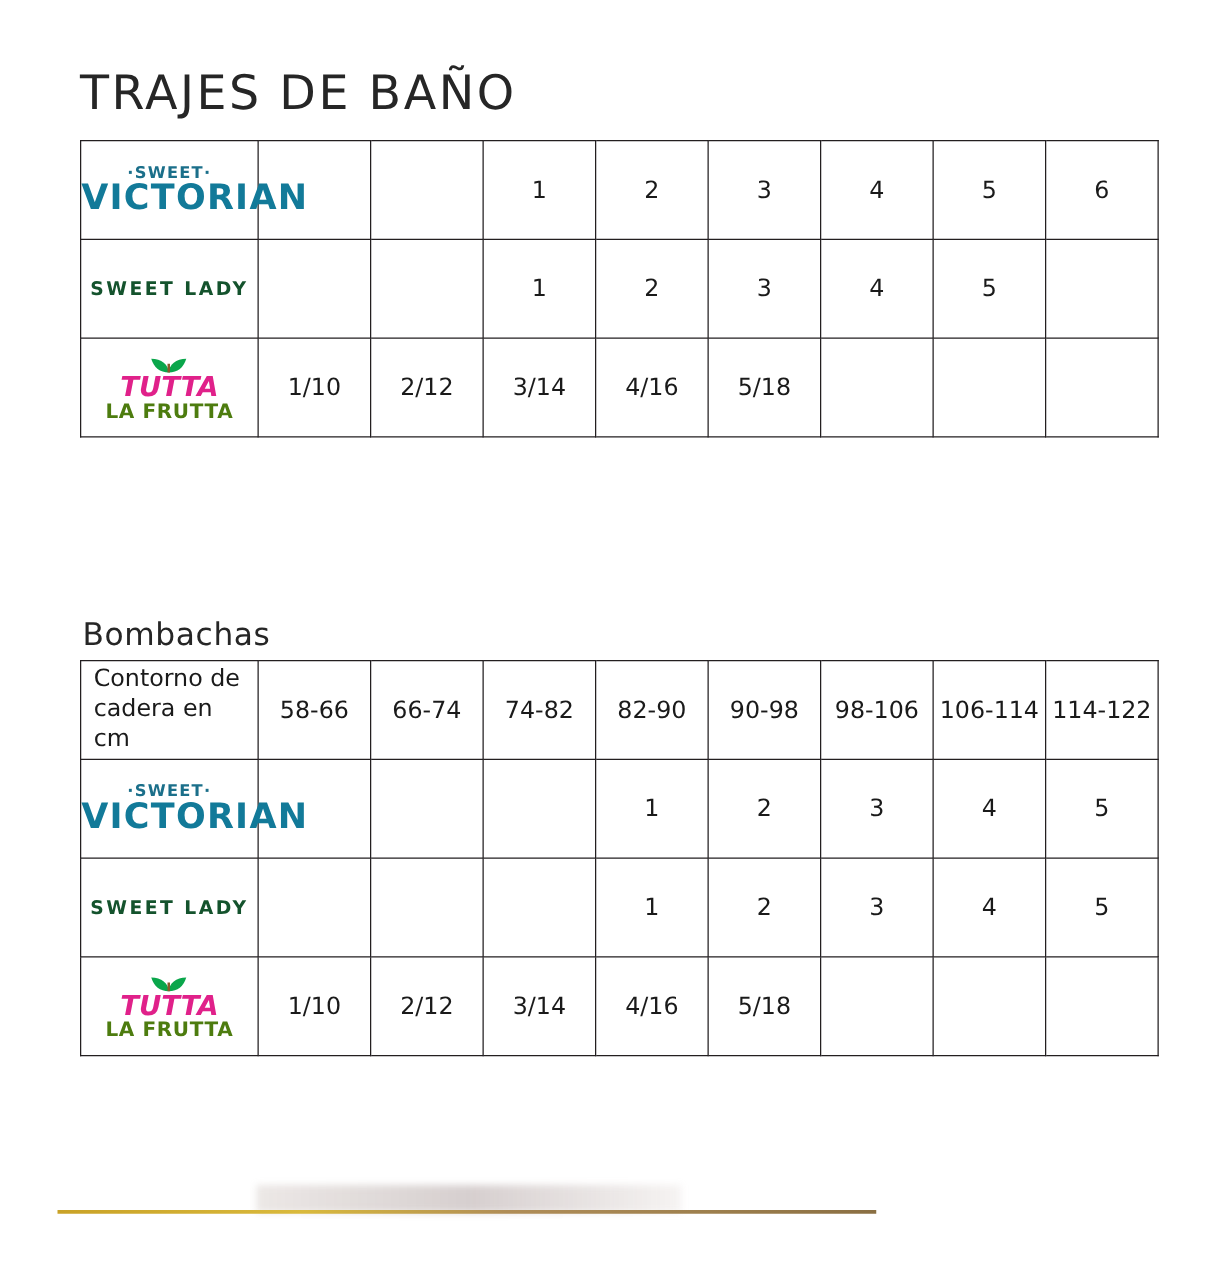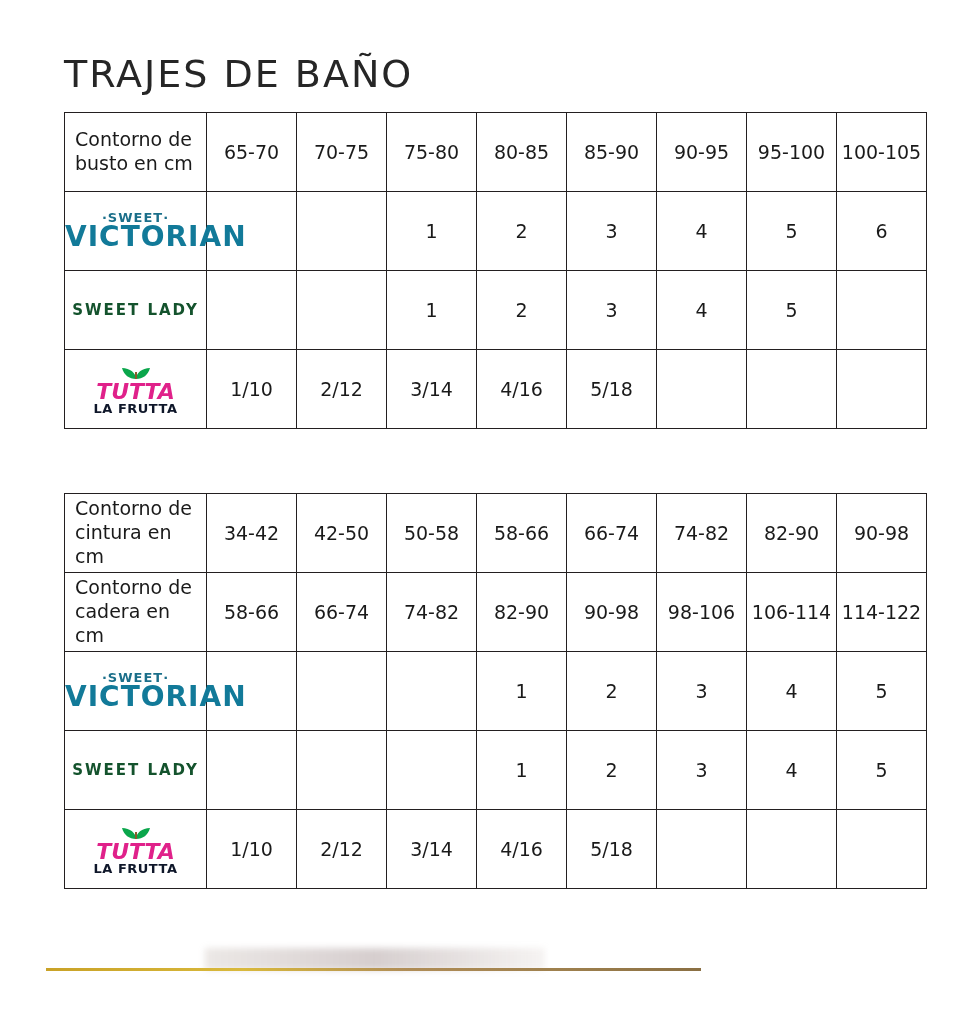--- a/index.html
+++ b/index.html
@@ -118,23 +118,23 @@
   .logo-tf .tutta {
     display: block;
     font-size: 22px;
     font-weight: 700;
     color: #e0218a;
     letter-spacing: 0px;
     font-style: italic;
   }
   .logo-tf .frutta {
     display: block;
-    font-size: 13px;
-    font-weight: 700;
-    color: #0f172a;
+    font-size: 16px;
+    font-weight: 700;
+    color: #4d7c0f;
     letter-spacing: 0.5px;
     margin-top: -1px;
   }
 
   .footer-rule {
     position: absolute;
     left: 46px;
     top: 968px;
     width: 655px;
     height: 3px;
@@ -164,31 +164,20 @@
         <col class="col-val">
           <col class="col-val">
           <col class="col-val">
           <col class="col-val">
         <col class="col-val">
           <col class="col-val">
           <col class="col-val">
           <col class="col-val">
       </colgroup>
       <tbody>
-        <tr>
-          <td class="rowhead">Contorno de busto en cm</td>
-          <td>65-70</td>
-          <td>70-75</td>
-          <td>75-80</td>
-          <td>80-85</td>
-          <td>85-90</td>
-          <td>90-95</td>
-          <td>95-100</td>
-          <td>100-105</td>
-        </tr>
 
         <tr>
           <td class="brand-cell">
             <div class="logo-sv">
               <span class="top">·SWEET·</span>
               <span class="bottom">VICTORIAN</span>
             </div>
           </td>
           <td></td>
           <td></td>
@@ -235,44 +224,34 @@
           <td>5/18</td>
           <td></td>
           <td></td>
           <td></td>
         </tr>
       </tbody>
     </table>
   </div>
 
   <div class="block" id="block-bombachas">
+    <div class="section-label">Bombachas</div>
     <table class="sizes">
       <colgroup>
         <col class="col-head">
         <col class="col-val">
           <col class="col-val">
           <col class="col-val">
           <col class="col-val">
         <col class="col-val">
           <col class="col-val">
           <col class="col-val">
           <col class="col-val">
       </colgroup>
       <tbody>
-        <tr>
-          <td class="rowhead">Contorno de cintura en cm</td>
-          <td>34-42</td>
-          <td>42-50</td>
-          <td>50-58</td>
-          <td>58-66</td>
-          <td>66-74</td>
-          <td>74-82</td>
-          <td>82-90</td>
-          <td>90-98</td>
-        </tr>
 
         <tr>
           <td class="rowhead">Contorno de cadera en cm</td>
           <td>58-66</td>
           <td>66-74</td>
           <td>74-82</td>
           <td>82-90</td>
           <td>90-98</td>
           <td>98-106</td>
           <td>106-114</td>

